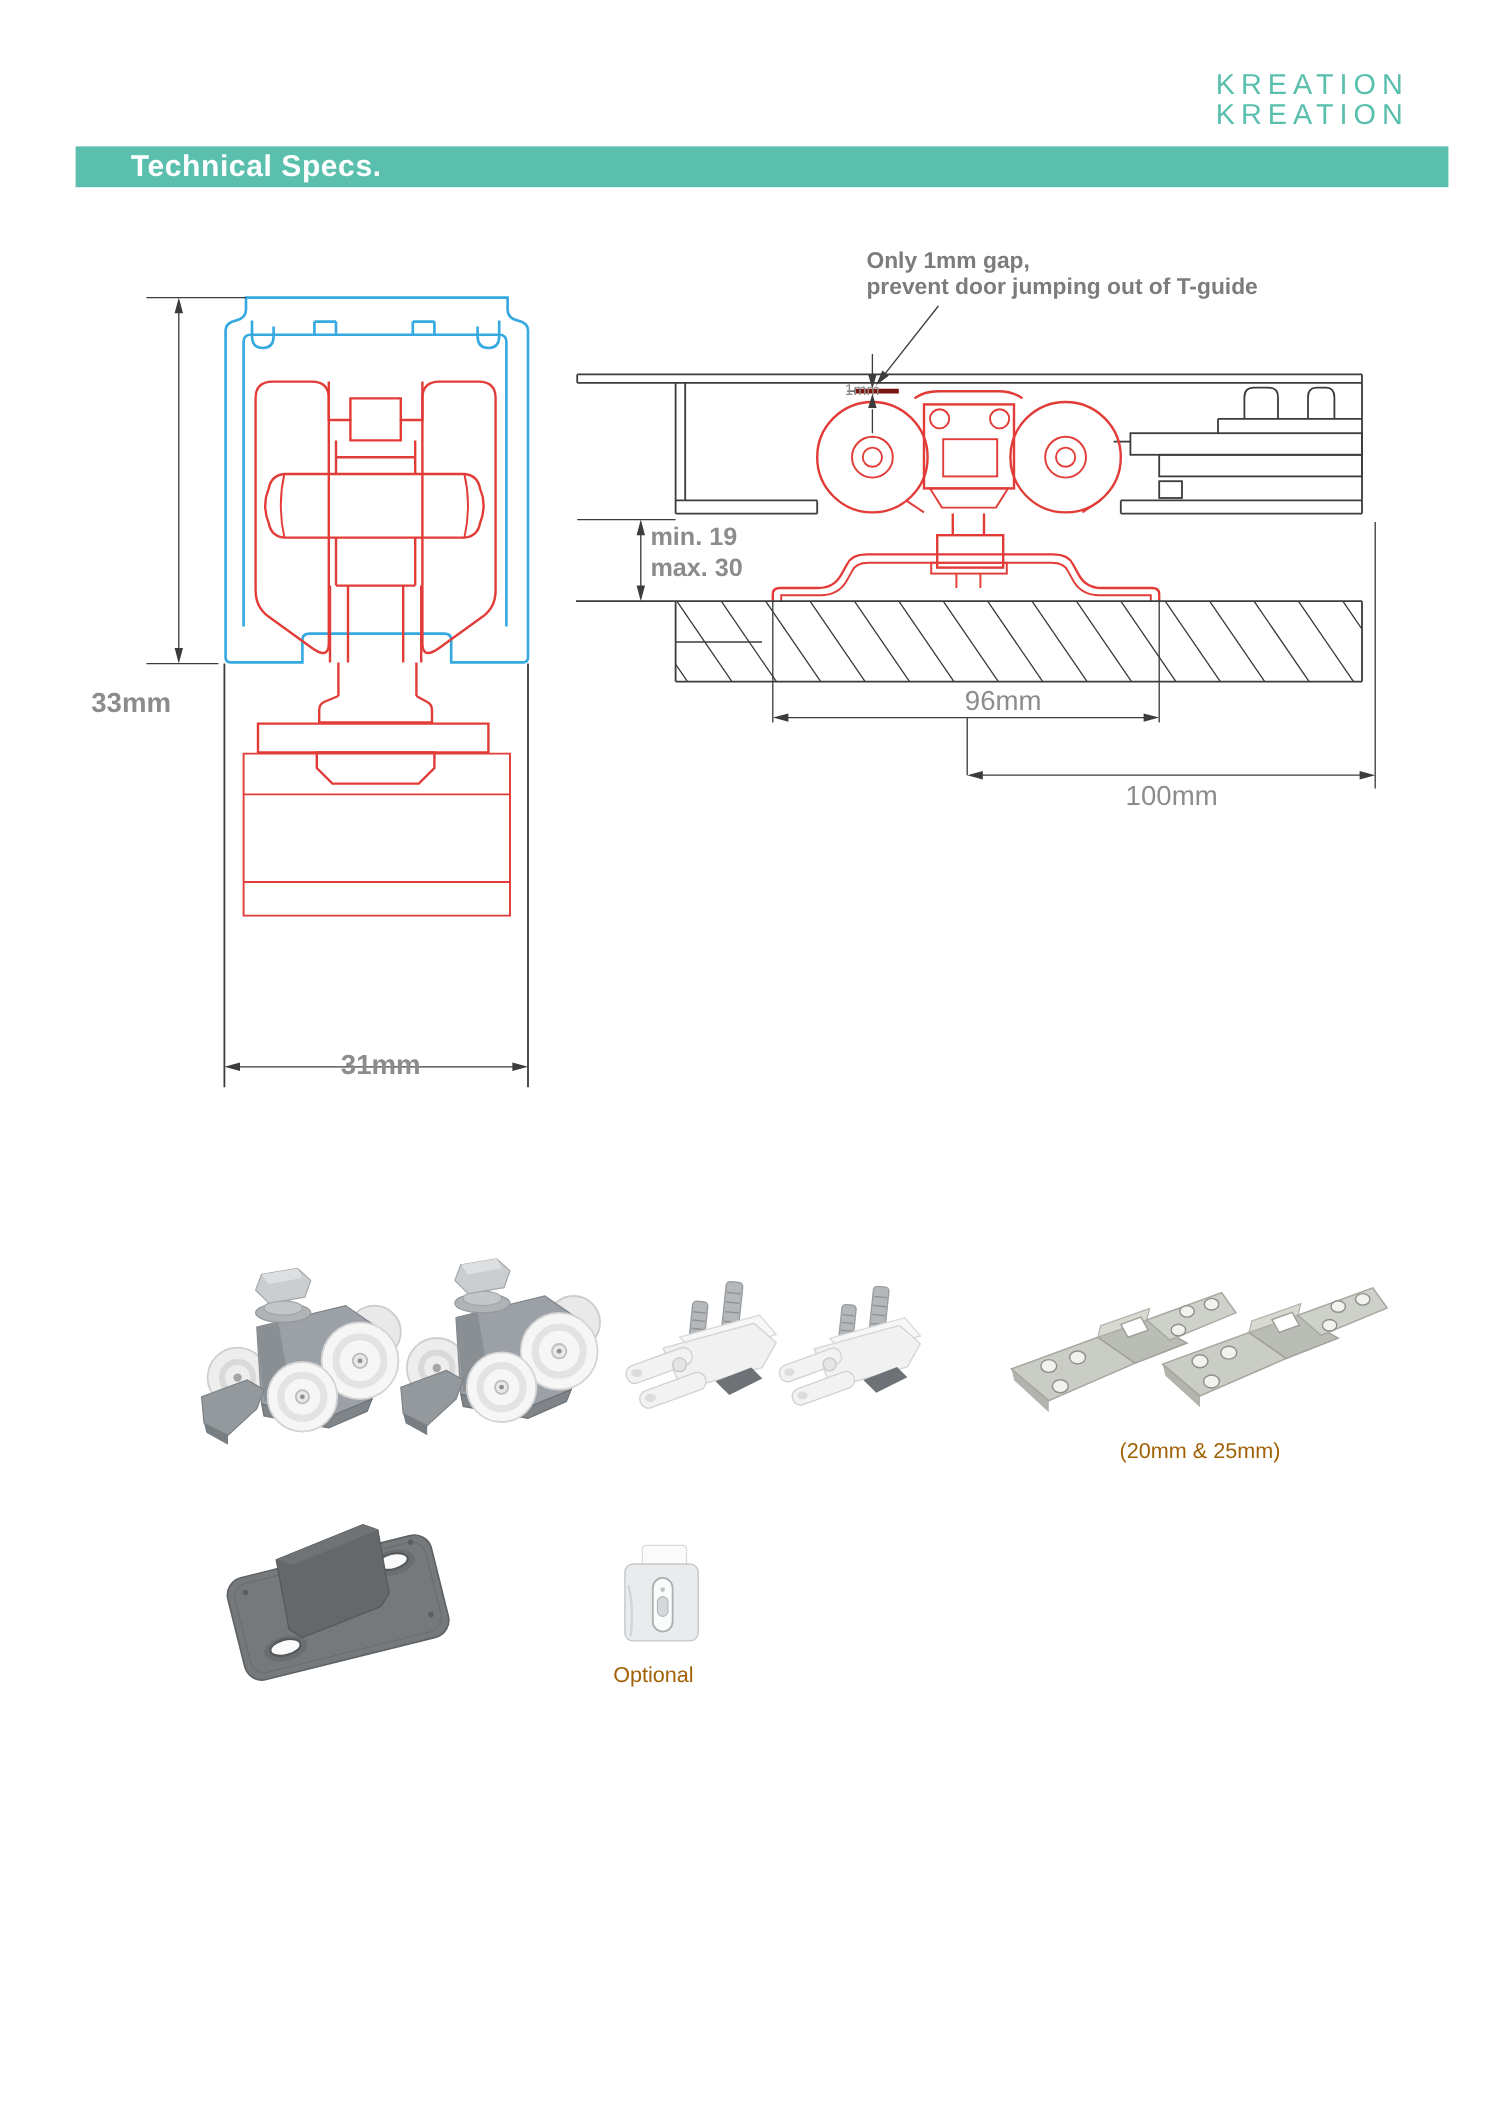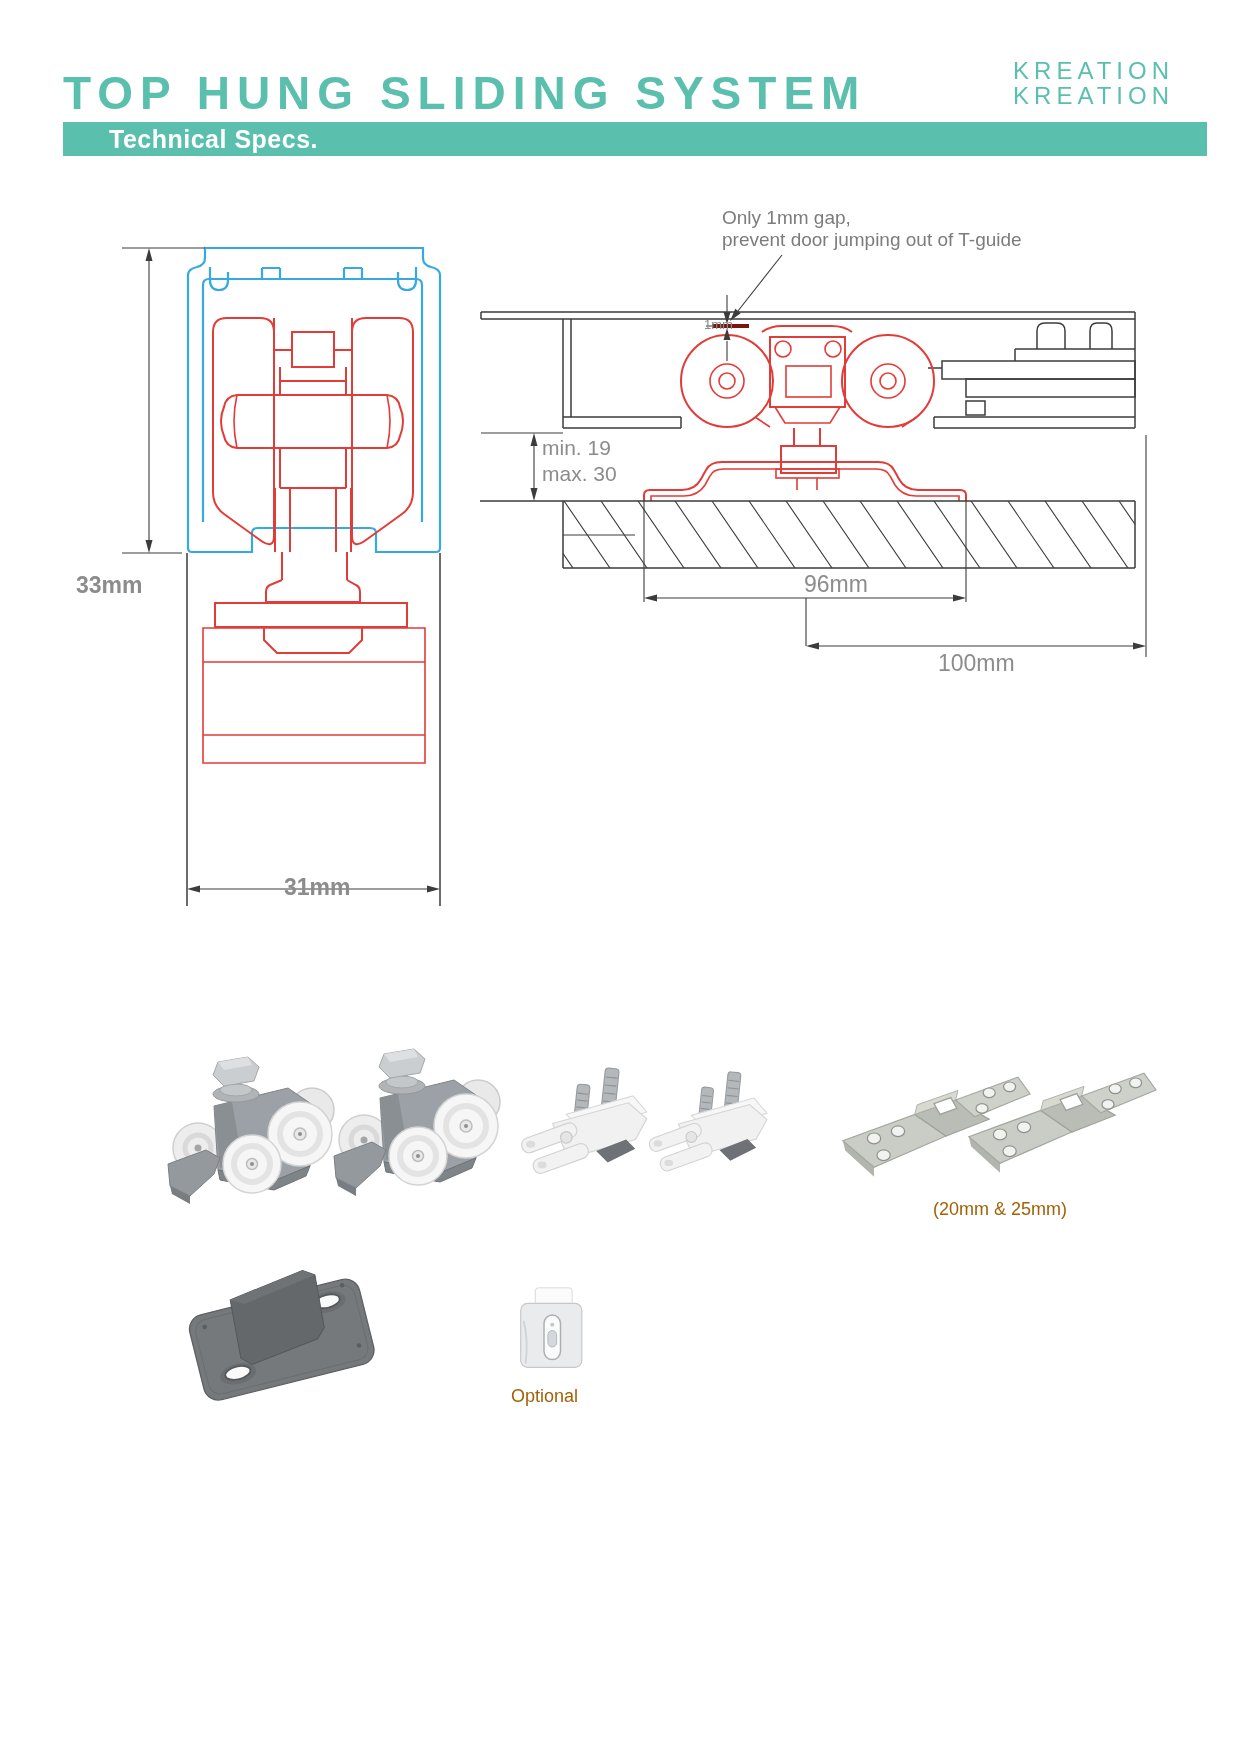--- a/index.html
+++ b/index.html
@@ -7,38 +7,37 @@
         font-family:"Liberation Sans",sans-serif;overflow:hidden;}
   .abs{position:absolute;}
   .title{left:63px;top:70px;font-size:46px;font-weight:bold;letter-spacing:7px;
          color:#5abfad;white-space:nowrap;line-height:46px;}
   .brand{right:66px;top:58px;text-align:right;color:#5abfad;font-size:24px;
          letter-spacing:5px;line-height:25px;white-space:nowrap;}
   .banner{left:63px;top:122px;width:1112px;height:34px;background:#5abfad;padding-left:32px;}
   .banner span{display:block;color:#ffffff;font-weight:bold;font-size:25px;
          line-height:34px;padding-left:14px;letter-spacing:0.5px;}
   .dim{position:absolute;color:#8c8c8c;font-size:23px;white-space:nowrap;}
-  .dim-sm{position:absolute;color:#8c8c8c;font-size:21px;white-space:nowrap;}
-  .note{position:absolute;color:#7c7c7c;font-size:19px;white-space:nowrap;}
+  .dim-sm{position:absolute;color:#8c8c8c;font-size:21px;white-space:nowrap;font-weight:bold;}
+  .note{position:absolute;color:#7c7c7c;font-size:19px;white-space:nowrap;font-weight:bold;}
   .tiny{position:absolute;color:#8c8c8c;font-size:13px;white-space:nowrap;}
   .partlbl{position:absolute;color:#a16207;font-size:18px;font-weight:normal;white-space:nowrap;}
   svg{position:absolute;}
   .blk{stroke:#3c3c3c;stroke-width:1.5;fill:none;}
   .blkthin{stroke:#3c3c3c;stroke-width:1.1;fill:none;}
   .red{stroke:#e23c38;stroke-width:2;fill:none;}
   .redthin{stroke:#e23c38;stroke-width:1.6;fill:none;}
   .blue{stroke:#36a9e1;stroke-width:2.2;fill:none;}
   .ah{fill:#3c3c3c;stroke:none;}
 </style>
 </head>
 <body>
 
 <div class="page">
 
-  <div class="abs title">TOP HUNG SLIDING SYSTEM</div>
   <div class="abs brand">
     <div>KREATION</div>
     <div>KREATION</div>
   </div>
   <div class="abs banner">
     <span>Technical Specs.</span>
   </div>
 
   <svg style="left:60px;top:200px;" width="420" height="720" viewBox="0 0 420 720">
 

